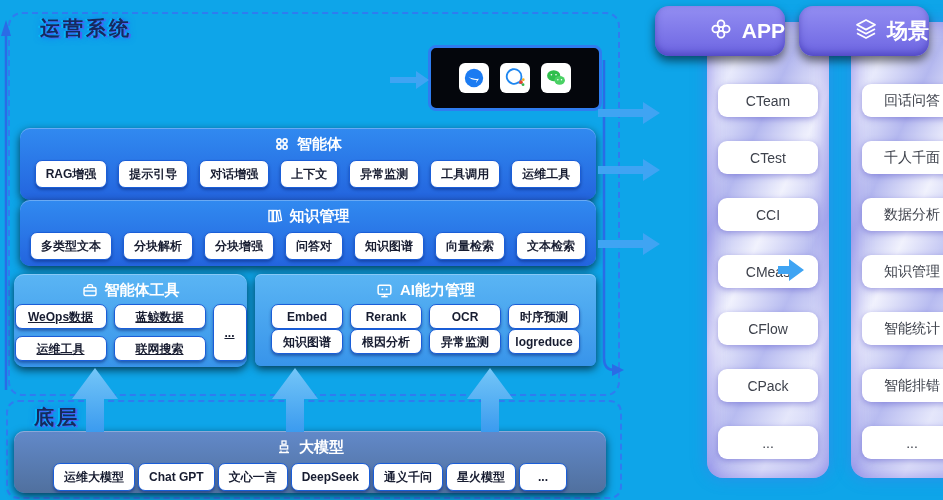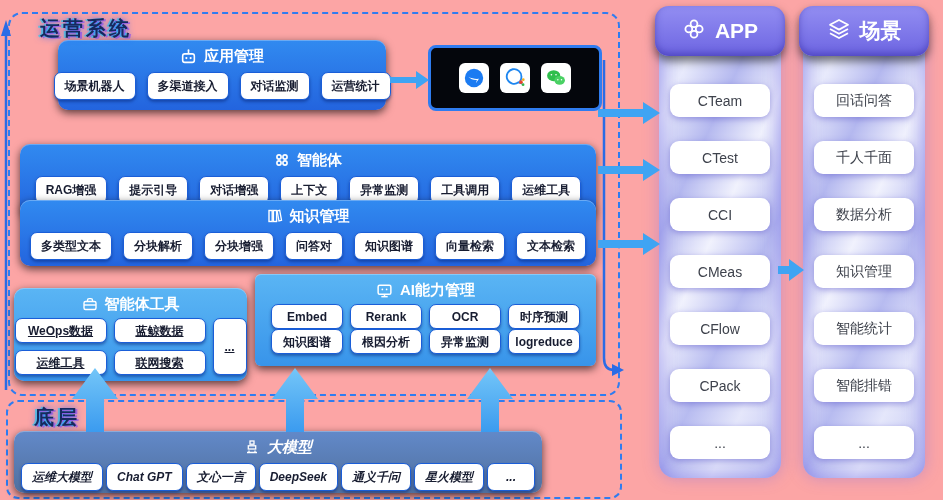--- a/index.html
+++ b/index.html
@@ -1,16 +1,16 @@
 <!DOCTYPE html>
 <html><head>
 <meta charset="utf-8">
 <style>
   html,body{margin:0;padding:0;background:#000;}
-  .canvas{position:relative;width:943px;height:500px;background:#fca5a5;overflow:hidden;
+  .canvas{position:relative;width:943px;height:500px;background:#0ea5e9;overflow:hidden;
           font-family:"Liberation Sans","DejaVu Sans",sans-serif;}
 
   
   .frame{position:absolute;border:2px dashed #2f7cf0;border-radius:14px;z-index:1;}
   .frame-ops{left:8px;top:12px;width:608px;height:380px;}
   .frame-base{left:6px;top:400px;width:612px;height:95px;border-radius:12px;}
 
   
   .glitch{position:absolute;z-index:6;font-size:20px;font-weight:800;letter-spacing:3px;
           color:#16295e;
@@ -25,49 +25,49 @@
   .row-light{background:linear-gradient(180deg,#5ab5f4,#3894ea);}
   .row-llm{background:linear-gradient(180deg,#6289c9,#50709e);}
   .row-title{display:flex;align-items:center;justify-content:center;gap:7px;
              color:#fff;font-weight:700;font-size:15px;padding-top:7px;height:18px;}
   .row-title svg{display:block;}
   .btn-row{display:flex;justify-content:center;align-items:center;gap:11px;margin-top:7px;}
   .btn{background:#fff;border:1px solid #1a5ed8;border-radius:7px;color:#171c30;
        font-size:12px;font-weight:600;line-height:1;padding:7px 10px;white-space:nowrap;
        box-shadow:0 2px 3px rgba(8,38,120,.5);display:flex;align-items:center;justify-content:center;}
   .row-app{left:58px;top:40px;width:328px;height:70px;}
-  .row-agent{left:20px;top:144px;width:576px;height:72px;}
+  .row-agent{left:20px;top:128px;width:576px;height:72px;}
   .row-knowledge{left:20px;top:200px;width:576px;height:66px;}
-  .box-tools{left:14px;top:288px;width:233px;height:93px;}
+  .box-tools{left:14px;top:274px;width:233px;height:93px;}
   .box-ai{left:255px;top:274px;width:341px;height:92px;border-radius:6px;}
-  .row-llm{left:14px;top:431px;width:528px;height:62px;font-style:italic;}
+  .row-llm{left:14px;top:431px;width:592px;height:62px;}
 
   .tools-grid{display:grid;grid-template-columns:92px 92px 34px;grid-auto-rows:25px;
               gap:7px 7px;justify-content:center;margin-top:5px;}
   .tools-grid .btn{padding:0 4px;text-decoration:underline;}
   .more-tall{grid-column:3;grid-row:1 / span 2;}
   .ai-grid{display:grid;grid-template-columns:repeat(4,72px);grid-auto-rows:25px;
            gap:0 7px;justify-content:center;margin-top:5px;}
   .ai-grid .btn{padding:0 4px;}
 
   
   .channels{position:absolute;left:428px;top:45px;width:168px;height:60px;z-index:2;
             border:3px solid #2f7cf0;border-radius:8px;background:#04060c;
             display:flex;align-items:center;justify-content:center;gap:11px;}
   .tile{width:30px;height:30px;background:#fff;border-radius:6px;
         display:flex;align-items:center;justify-content:center;}
   .tile svg{display:block;}
 
   
   .panel-body{position:absolute;top:22px;width:122px;height:456px;z-index:2;border-radius:16px;
       background:linear-gradient(115deg,#c9ccf4 0%,#e9ebfc 14%,#b4b8ef 30%,#f1f2fd 46%,#b7bbf0 63%,#e5e7fb 79%,#bfc3f2 100%);
-      box-shadow:inset 0 0 20px rgba(104,95,225,.6),0 0 16px rgba(110,100,235,.35);}
+      box-shadow:inset 0 0 20px rgba(104,95,225,.6),0 0 16px rgba(110,100,235,.35);margin-left:48px;}
   .panel-header{position:absolute;top:6px;width:130px;height:50px;z-index:3;border-radius:14px;
       background:linear-gradient(180deg,#938ef2,#6d65e2);
-      display:flex;align-items:center;justify-content:center;gap:9px;
+      display:flex;align-items:center;justify-content:flex-end;gap:9px;
       color:#fff;font-size:21px;font-weight:700;
       box-shadow:0 5px 10px rgba(0,0,0,.55),inset 0 -3px 7px rgba(55,45,165,.55);}
   .panel-item{position:absolute;left:11px;width:100px;height:33px;background:#fff;border-radius:9px;
       display:flex;align-items:center;justify-content:center;font-size:14px;font-weight:500;color:#3e424c;
       box-shadow:0 2px 6px rgba(88,82,200,.5);}
   .app-header{left:655px;} .app-body{left:659px;}
   .scene-header{left:799px;} .scene-body{left:803px;}
   .pi-0{top:62px;} .pi-1{top:119px;} .pi-2{top:176px;} .pi-3{top:233px;}
   .pi-4{top:290px;} .pi-5{top:347px;} .pi-6{top:404px;}
 
@@ -78,40 +78,20 @@
 <body>
 
 <div class="canvas">
 
   <div class="frame frame-ops"></div>
   <div class="frame frame-base"></div>
 
   <div class="glitch glitch-ops">运营系统</div>
   <div class="glitch glitch-base">底层</div>
 
-  <div class="row row-app">
-    <div class="row-title">
-      <span>
-        <svg width="17" height="17" viewBox="0 0 16 16" fill="none" stroke="#fff" stroke-width="1.5">
-          <rect x="2.5" y="5.5" width="11" height="8" rx="2"></rect>
-          <circle cx="6" cy="9.5" r="1" fill="#fff" stroke="none"></circle>
-          <circle cx="10" cy="9.5" r="1" fill="#fff" stroke="none"></circle>
-          <line x1="8" y1="2.5" x2="8" y2="5.5"></line>
-            <circle cx="8" cy="2" r="0.9" fill="#fff" stroke="none"></circle>
-        </svg>
-      </span>
-      <span>应用管理</span>
-    </div>
-    <div class="btn-row">
-      <div class="btn">场景机器人</div>
-      <div class="btn">多渠道接入</div>
-      <div class="btn">对话监测</div>
-      <div class="btn">运营统计</div>
-    </div>
-  </div>
 
   <div class="channels">
     <div class="tile">
       <svg width="22" height="22" viewBox="0 0 24 24">
         <circle cx="12" cy="12" r="10" fill="#1b7bf2"></circle>
         <path d="M5.8 10.6c3.2 1.8 8.4 2.8 11.6 2.2l-3.4 5 1.2-3.6c-3.2.4-7.2-1.2-9.4-3.6z" fill="#fff"></path>
       </svg>
     </div>
     <div class="tile">
       <svg width="22" height="22" viewBox="0 0 24 24" fill="none">

